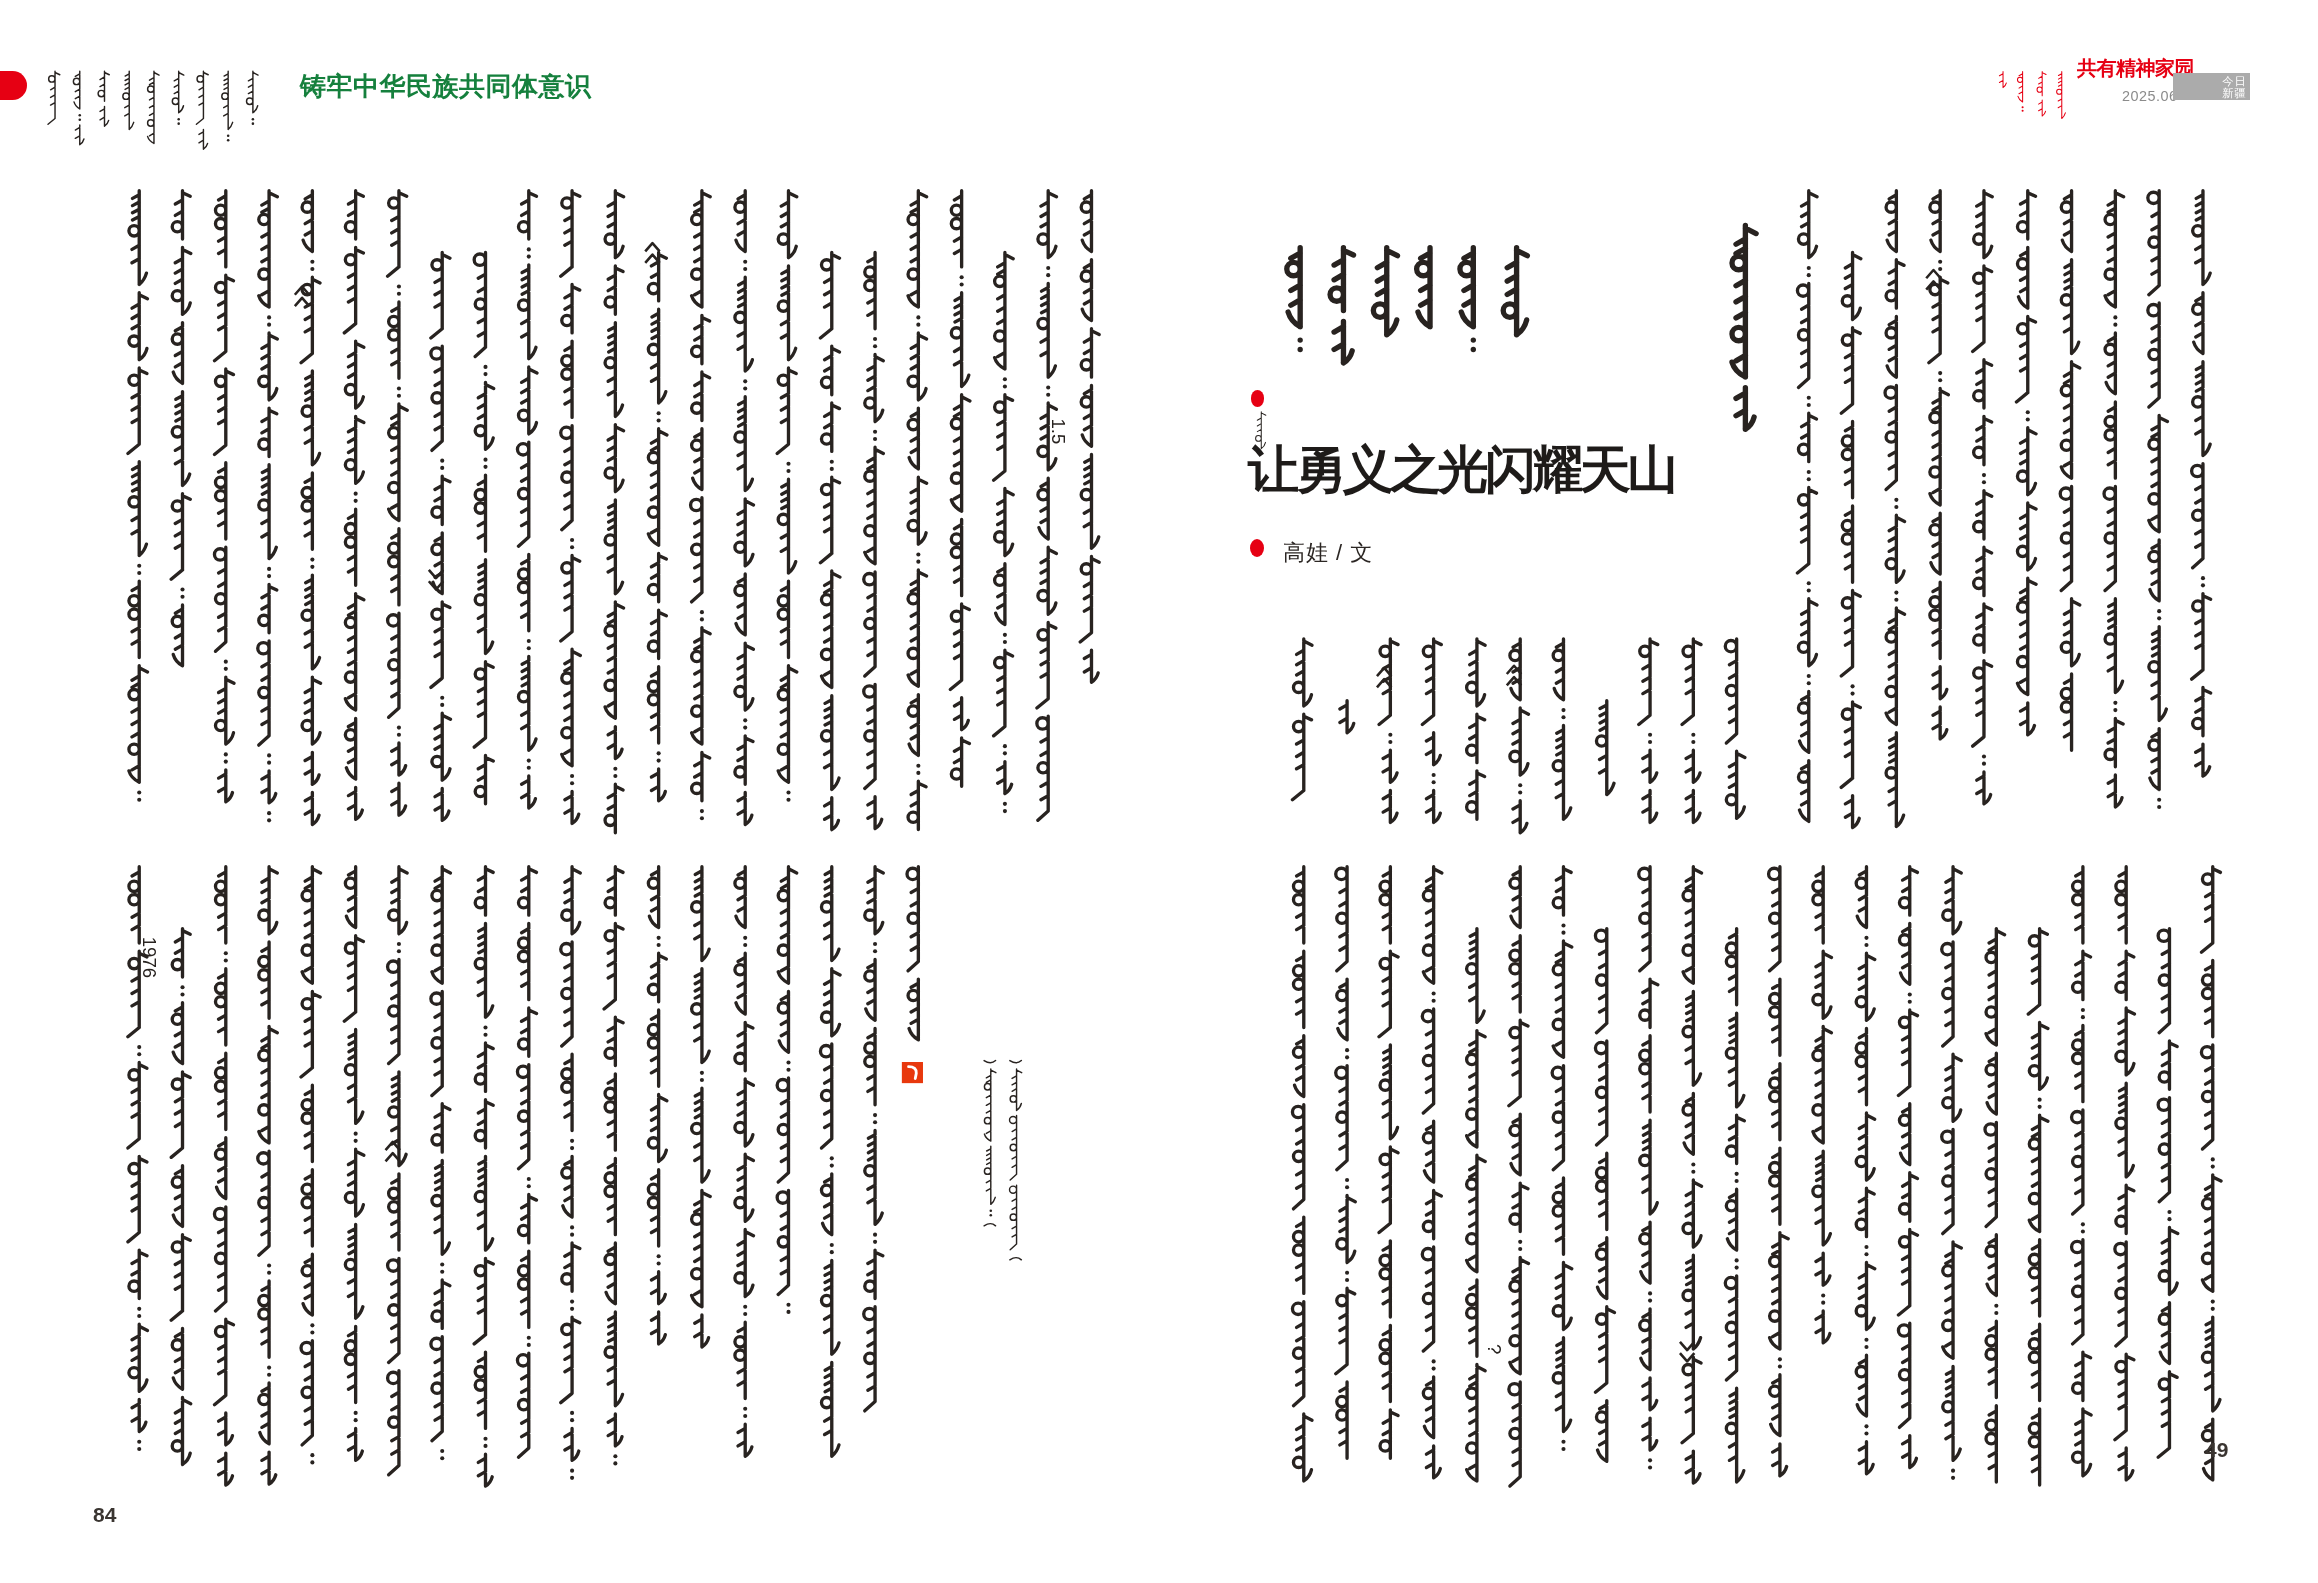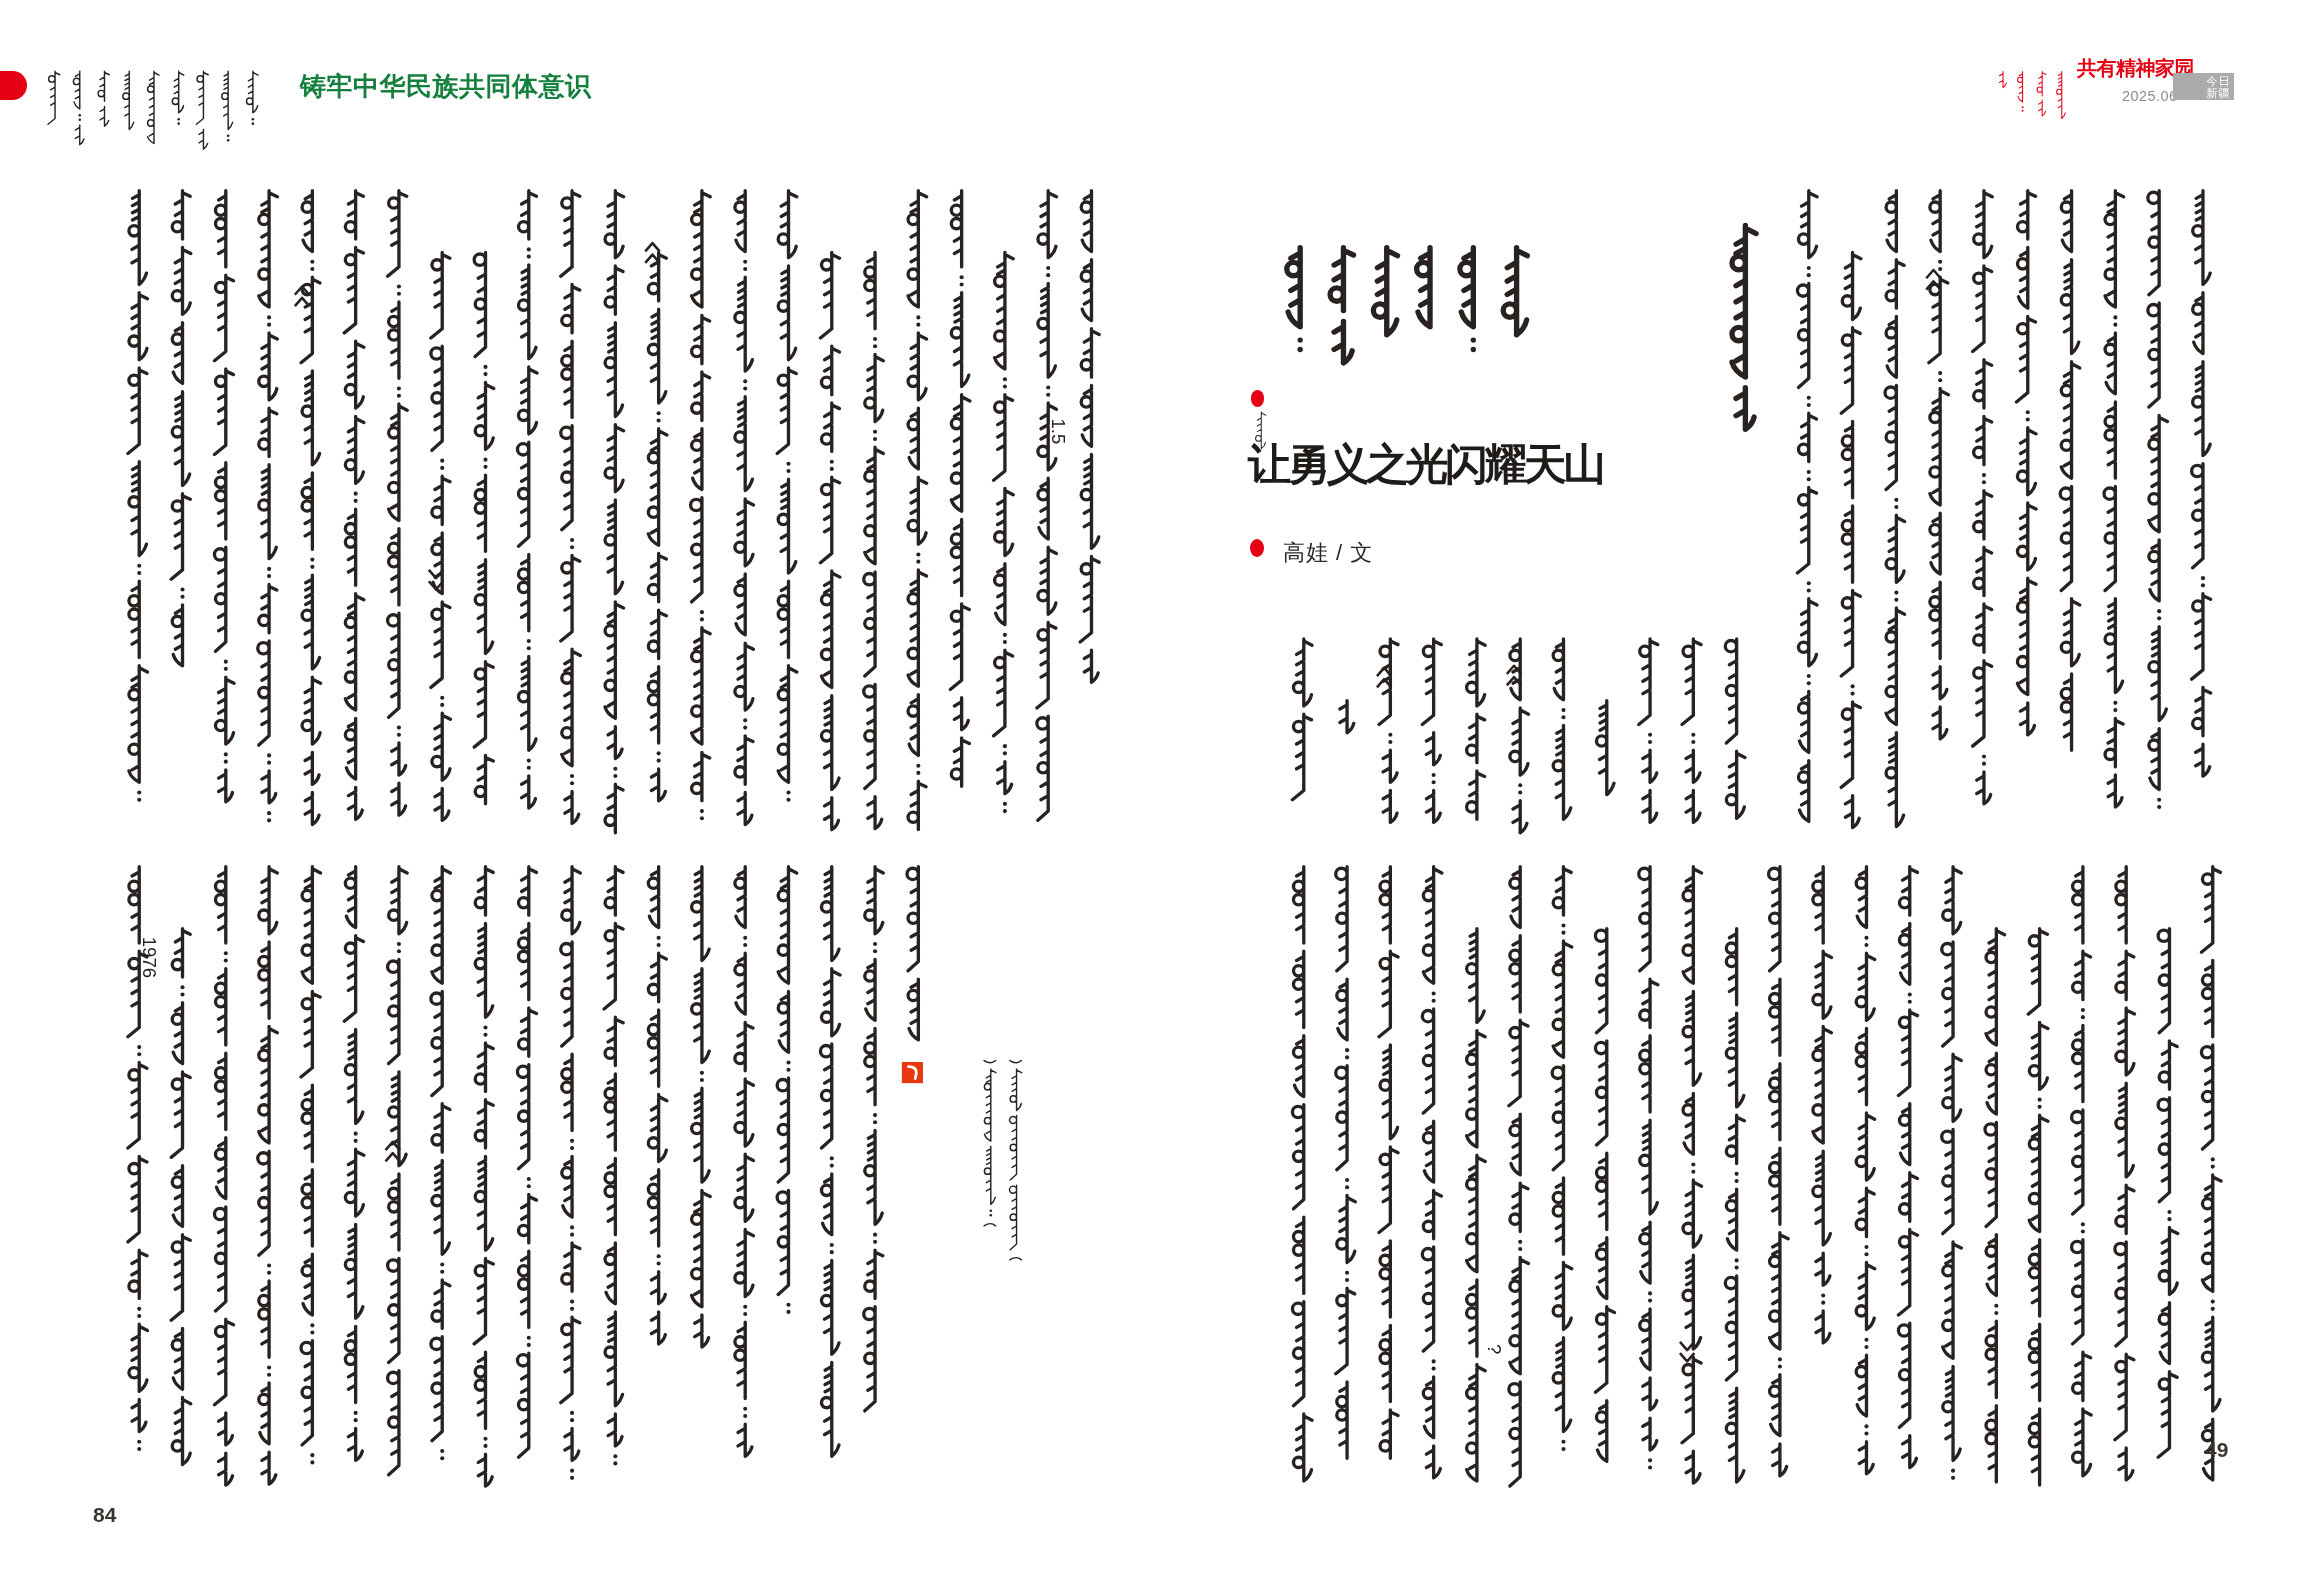--- a/index.html
+++ b/index.html
@@ -7,24 +7,24 @@
         font-family:"Liberation Sans",sans-serif;}
   #mscript{position:absolute;left:0;top:0;}
   .red-tab{position:absolute;left:0;top:71px;width:27px;height:29px;background:#e60013;
            border-radius:0 14.4px 14.4px 0;}
   .hdr-cn-left{position:absolute;left:300px;top:69px;font-family:"Liberation Serif",serif;
     font-size:26px;font-weight:600;color:#15803d;letter-spacing:0.5px;white-space:nowrap;}
   .hdr-cn-right{position:absolute;left:2077px;top:55px;font-size:20px;font-weight:bold;
     color:#e60013;letter-spacing:-0.5px;white-space:nowrap;}
   .hdr-date{position:absolute;left:2122px;top:88px;font-size:14.4px;color:#8b8b8b;
     letter-spacing:0.5px;}
-  .logo-box{position:absolute;left:2173px;top:73px;width:61px;height:27px;background:#ababab;}
+  .logo-box{position:absolute;left:2173px;top:73px;width:77px;height:27px;background:#ababab;}
   .logo-cn{position:absolute;right:3.1px;top:1.5px;color:#ffffff;font-family:"Liberation Serif",serif;
     font-size:11.3px;line-height:12px;letter-spacing:1px;text-align:center;}
-  .art-title{position:absolute;left:1248px;top:436px;font-size:43px;font-weight:bold;
+  .art-title{position:absolute;left:1248px;top:436px;font-size:51px;font-weight:bold;
     color:#1e1b19;letter-spacing:-3.6px;white-space:nowrap;}
   .title-dot{position:absolute;left:1251px;top:390px;width:13.4px;height:16.5px;background:#e60013;
     border-radius:50%;}
   .byline-dot{position:absolute;left:1250px;top:539px;width:14px;height:18px;background:#e60013;
     border-radius:50%;}
   .byline{position:absolute;left:1283px;top:538px;font-size:22px;color:#2b2623;
     letter-spacing:1px;white-space:nowrap;}
   .pageno{position:absolute;font-size:21px;font-weight:bold;color:#3a3531;}
   .pageno.l{left:93px;top:1503px;}
   .pageno.r{left:2205px;top:1438px;}

